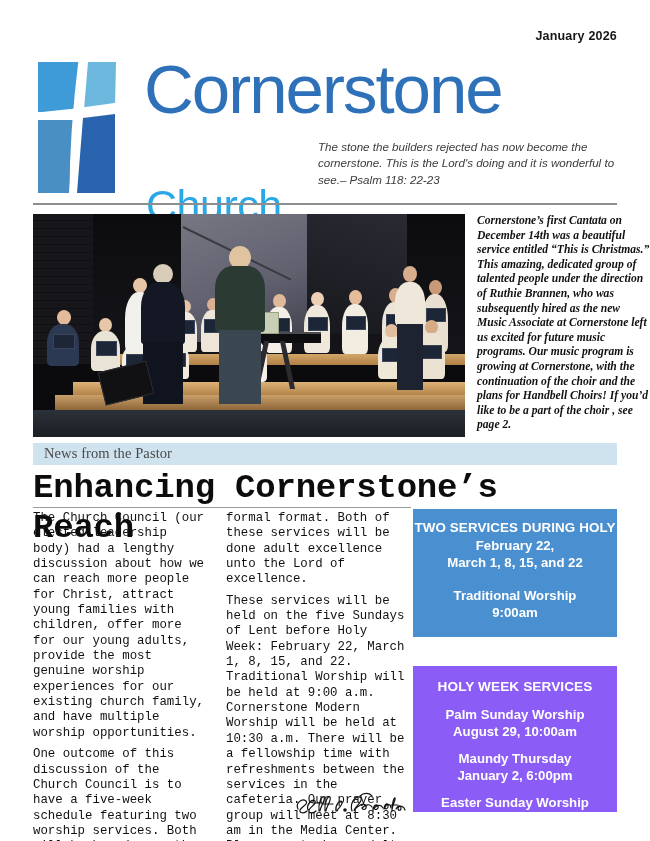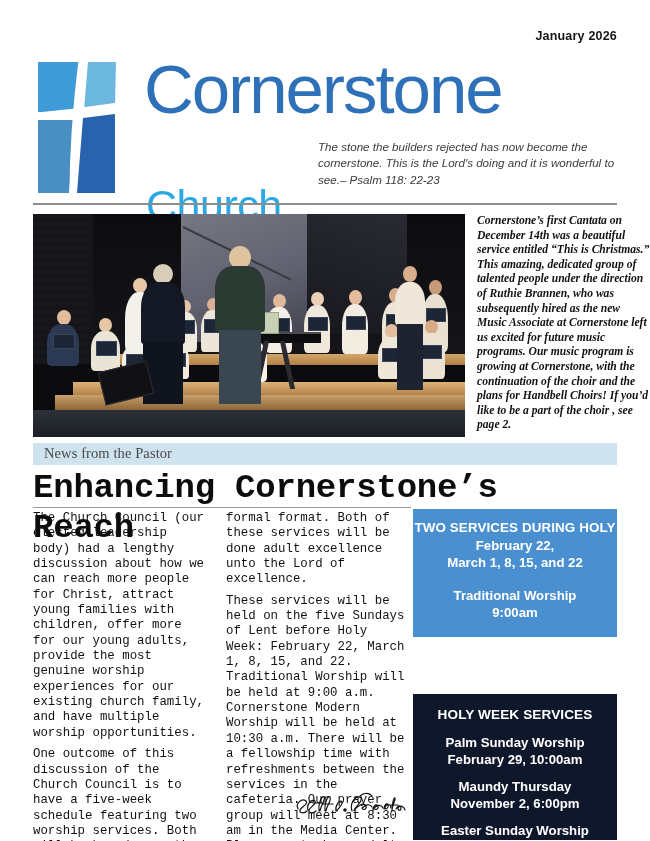--- a/index.html
+++ b/index.html
@@ -124,21 +124,21 @@
   }
   .signature svg{display:block;}
 
   
   .promo{
     position:absolute;left:413px;width:204px;
     font-family:"Liberation Sans", sans-serif;
     color:#ffffff;text-align:center;
   }
   .promo.lent{top:509px;height:128px;background:#4a8fd0;}
-  .promo.holy{top:666px;height:146px;background:#0f172a;margin-top:28px;}
+  .promo.holy{top:666px;height:146px;background:#8b5cf6;}
   .promo .ptitle{
     font-weight:700;font-size:13.4px;line-height:18px;padding-top:10px;
     letter-spacing:.1px;
   }
   .promo .pline{font-weight:700;font-size:13.2px;line-height:17px;}
   .promo .pgroup{margin-top:16px;}
   .promo.holy .ptitle{font-size:13.6px;padding-top:12px;}
   .promo.holy .pgroup{margin-top:10px;}
 </style>
 </head>
@@ -317,25 +317,25 @@
     </div>
     <div class="pgroup">
       <div class="pline">10:30am</div>
     </div>
   </div>
 
   <div class="promo holy">
     <div class="ptitle">HOLY WEEK SERVICES</div>
     <div class="pgroup">
       <div class="pline">Palm Sunday Worship</div>
-      <div class="pline">February 29, 10:00am</div>
+      <div class="pline">August 29, 10:00am</div>
     </div>
     <div class="pgroup">
       <div class="pline">Maundy Thursday</div>
-      <div class="pline">November 2, 6:00pm</div>
+      <div class="pline">January 2, 6:00pm</div>
     </div>
     <div class="pgroup">
       <div class="pline">Easter Sunday Worship</div>
       <div class="pline">April 5, 10:00am</div>
     </div>
   </div>
 
 </div>
 
 </body></html>

